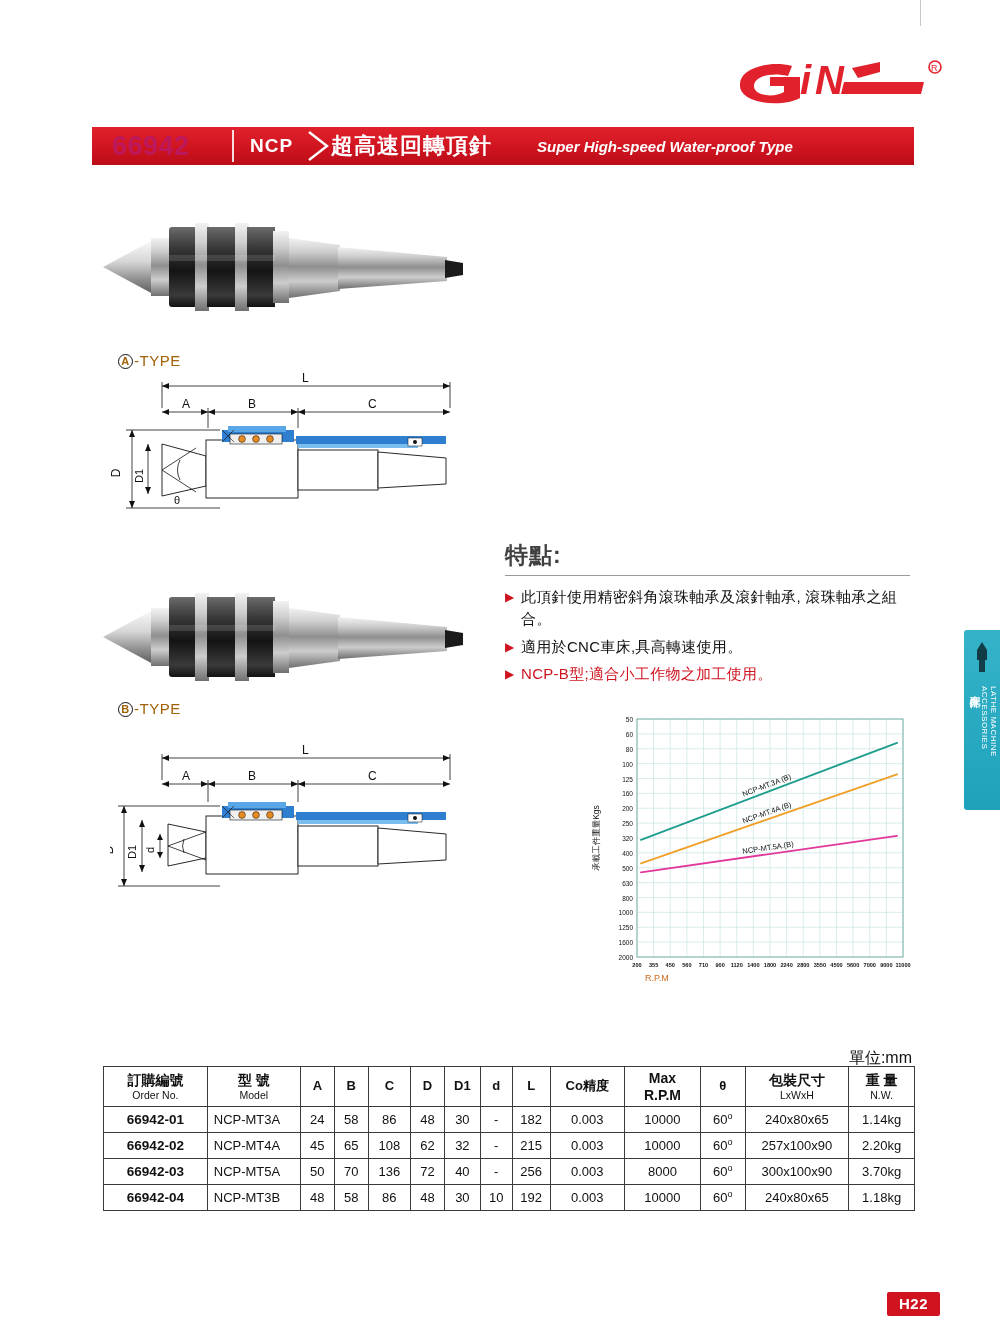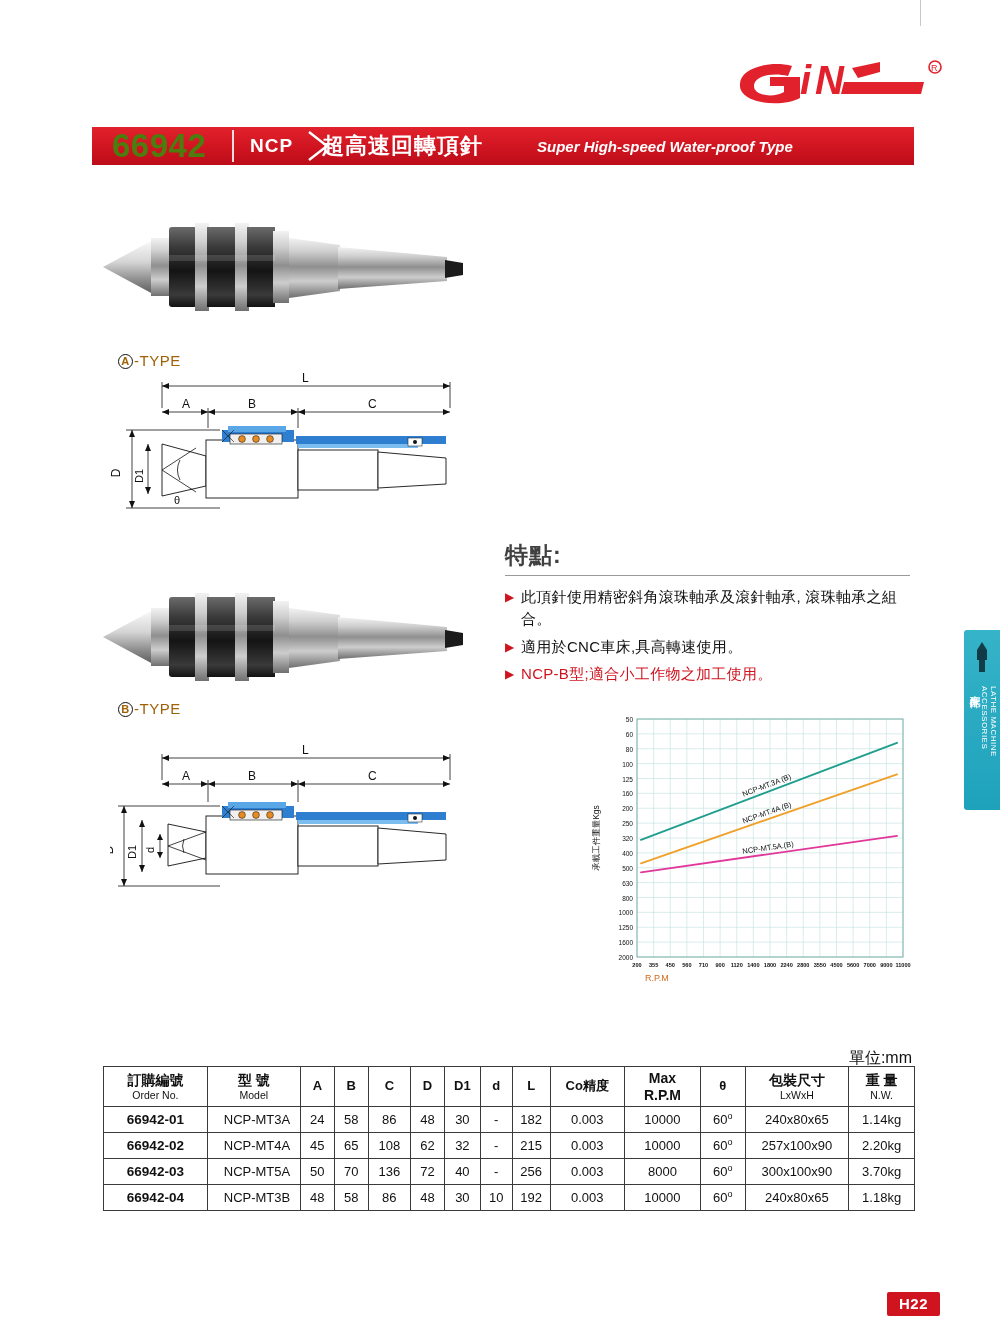--- a/index.html
+++ b/index.html
@@ -22,33 +22,33 @@
   
   .header-bar {
     position:absolute; left:92px; top:127px; width:822px; height:38px;
   }
   .hb-red {
     position:absolute; left:0; top:0; height:38px; width:822px;
     background:linear-gradient(180deg,#e1222c 0%, #cf1420 55%, #bb0d19 100%);
   }
   .hb-num {
     position:absolute; left:20px; top:0; height:38px; line-height:38px;
-    color:#4d7c0f; font-size:33px; font-weight:bold; letter-spacing:0.5px;
+    color:#be185d; font-size:27px; font-weight:bold; letter-spacing:0.5px;
     font-family:"Liberation Sans", sans-serif;
   }
   .hb-sep1 { position:absolute; left:140px; top:3px; width:2px; height:32px; background:#ffffff; opacity:.85; }
   .hb-ncp {
     position:absolute; left:158px; top:0; height:38px; line-height:38px;
     color:#ffffff; font-size:19px; font-weight:bold; letter-spacing:1px;
   }
   .hb-arrow {
     position:absolute; left:215px; top:4px; width:22px; height:30px;
   }
   .hb-cn {
-    position:absolute; left:230px; top:0; height:38px; line-height:38px;
+    position:absolute; left:239px; top:0; height:38px; line-height:38px;
     color:#fff; font-size:22px; font-weight:bold; letter-spacing:1px;
   }
   .hb-en {
     position:absolute; left:445px; top:0; height:38px; line-height:40px;
     color:#fff; font-size:15px; font-weight:bold; font-style:italic;
   }
 
   
   .photo { position:absolute; }
   .photo svg { display:block; }
@@ -104,21 +104,21 @@
   table.spec {
     position:absolute; left:103px; top:1066px; width:812px;
     border-collapse:collapse; font-size:13px;
   }
   table.spec th, table.spec td {
     border:1px solid #3a3a3a; text-align:center; padding:0;
     height:26px;
   }
   table.spec thead th { height:40px; font-weight:bold; font-size:13px; line-height:1.15; }
   table.spec td.order { font-weight:bold; font-size:13.5px; }
-  table.spec td.model { text-align:left; padding-left:16px; font-size:13px; }
+  table.spec td.model { text-align:left; padding-left:6px; font-size:13px; }
   .th-cn { font-size:14px; display:block; }
   .th-en { font-size:10.5px; display:block; font-weight:normal; }
   .deg { font-size:9px; vertical-align:super; }
 
   
   .pagenum {
     position:absolute; right:60px; bottom:22px;
     background:#cf1420; color:#fff; font-weight:bold; font-size:15px;
     padding:3px 12px 4px 12px; border-radius:2px; letter-spacing:.5px;
   }

